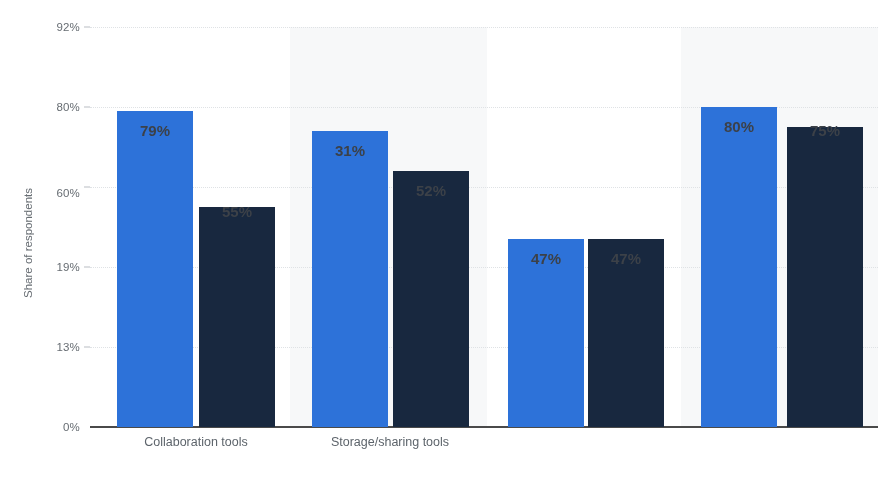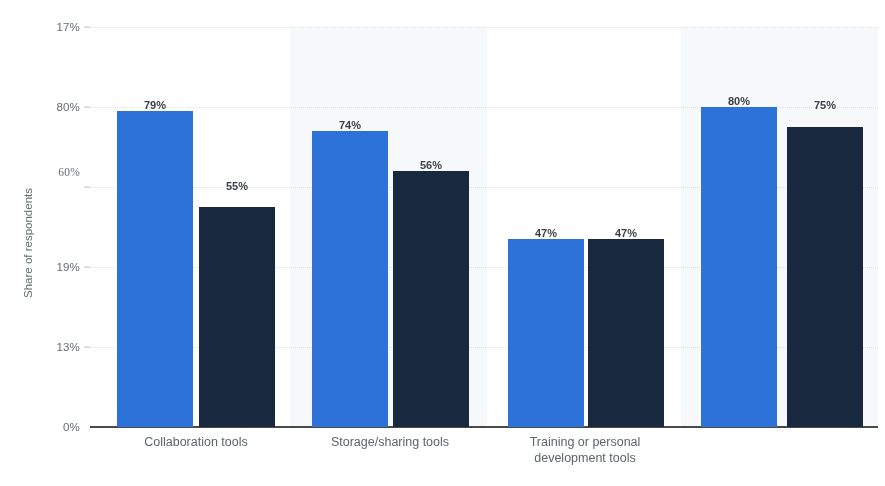--- a/index.html
+++ b/index.html
@@ -92,26 +92,27 @@
   
   .bar {
     position: absolute;
     bottom: 0;
   }
   .bar.blue  { background: #2d72d9; }
   .bar.navy  { background: #18283f; }
 
   .bar-value {
     position: absolute;
-    font-size: 11px;
+    font-size: 15px;
     font-weight: bold;
     color: #3c4148;
     text-align: center;
     white-space: nowrap;
     transform: translateX(-50%);
+    margin-top: 23px;
   }
 
   
   .x-cat-label {
     position: absolute;
     top: 434px;
     font-size: 12.5px;
     color: #5d646b;
     text-align: center;
     line-height: 16px;
@@ -120,27 +121,27 @@
     width: 200px;
   }
 </style>
 </head>
 <body>
 
 <div id="chart-root">
 
   <div class="y-axis-title">Share of respondents</div>
 
-  <div class="y-tick-label" style="top:27px;">17%</div>
+  <div class="y-tick-label" style="top:27px;">92%</div>
   <div class="y-tick-mark" style="top:27px;"></div>
 
   <div class="y-tick-label" style="top:107px;">80%</div>
   <div class="y-tick-mark" style="top:107px;"></div>
 
-  <div class="y-tick-label" style="top:172px;font-family:Liberation Serif, serif;">60%</div>
+  <div class="y-tick-label" style="top:193px;">60%</div>
   <div class="y-tick-mark" style="top:187px;"></div>
 
   <div class="y-tick-label" style="top:267px;">19%</div>
   <div class="y-tick-mark" style="top:267px;"></div>
 
   <div class="y-tick-label" style="top:347px;">13%</div>
   <div class="y-tick-mark" style="top:347px;"></div>
 
   <div class="y-tick-label" style="top:427px;">0%</div>
 
@@ -157,37 +158,35 @@
 
     <div class="baseline"></div>
 
     <div class="bar blue" style="left:27px;  width:76px; height:316px;"></div>
     <div class="bar-value" style="left:65px;  top:72px;">79%</div>
 
     <div class="bar navy" style="left:109px; width:76px; height:220px;"></div>
     <div class="bar-value" style="left:147px; top:153px;">55%</div>
 
     <div class="bar blue" style="left:222px; width:76px; height:296px;"></div>
-    <div class="bar-value" style="left:260px; top:92px;">74%</div>
+    <div class="bar-value" style="left:260px; top:92px;">31%</div>
 
     <div class="bar navy" style="left:303px; width:76px; height:256px;"></div>
-    <div class="bar-value" style="left:341px; top:132px;">56%</div>
+    <div class="bar-value" style="left:341px; top:132px;">52%</div>
 
     <div class="bar blue" style="left:418px; width:76px; height:188px;"></div>
     <div class="bar-value" style="left:456px; top:200px;">47%</div>
 
     <div class="bar navy" style="left:498px; width:76px; height:188px;"></div>
     <div class="bar-value" style="left:536px; top:200px;">47%</div>
 
     <div class="bar blue" style="left:611px; width:76px; height:320px;"></div>
     <div class="bar-value" style="left:649px; top:68px;">80%</div>
 
     <div class="bar navy" style="left:697px; width:76px; height:300px;"></div>
     <div class="bar-value" style="left:735px; top:72px;">75%</div>
 
   </div>
 
   <div class="x-cat-label" style="left:196px;">Collaboration tools</div>
   <div class="x-cat-label" style="left:390px;">Storage/sharing tools</div>
-  <div class="x-cat-label" style="left:585px;">Training or personal
-development tools</div>
 
 </div>
 
 </body></html>

